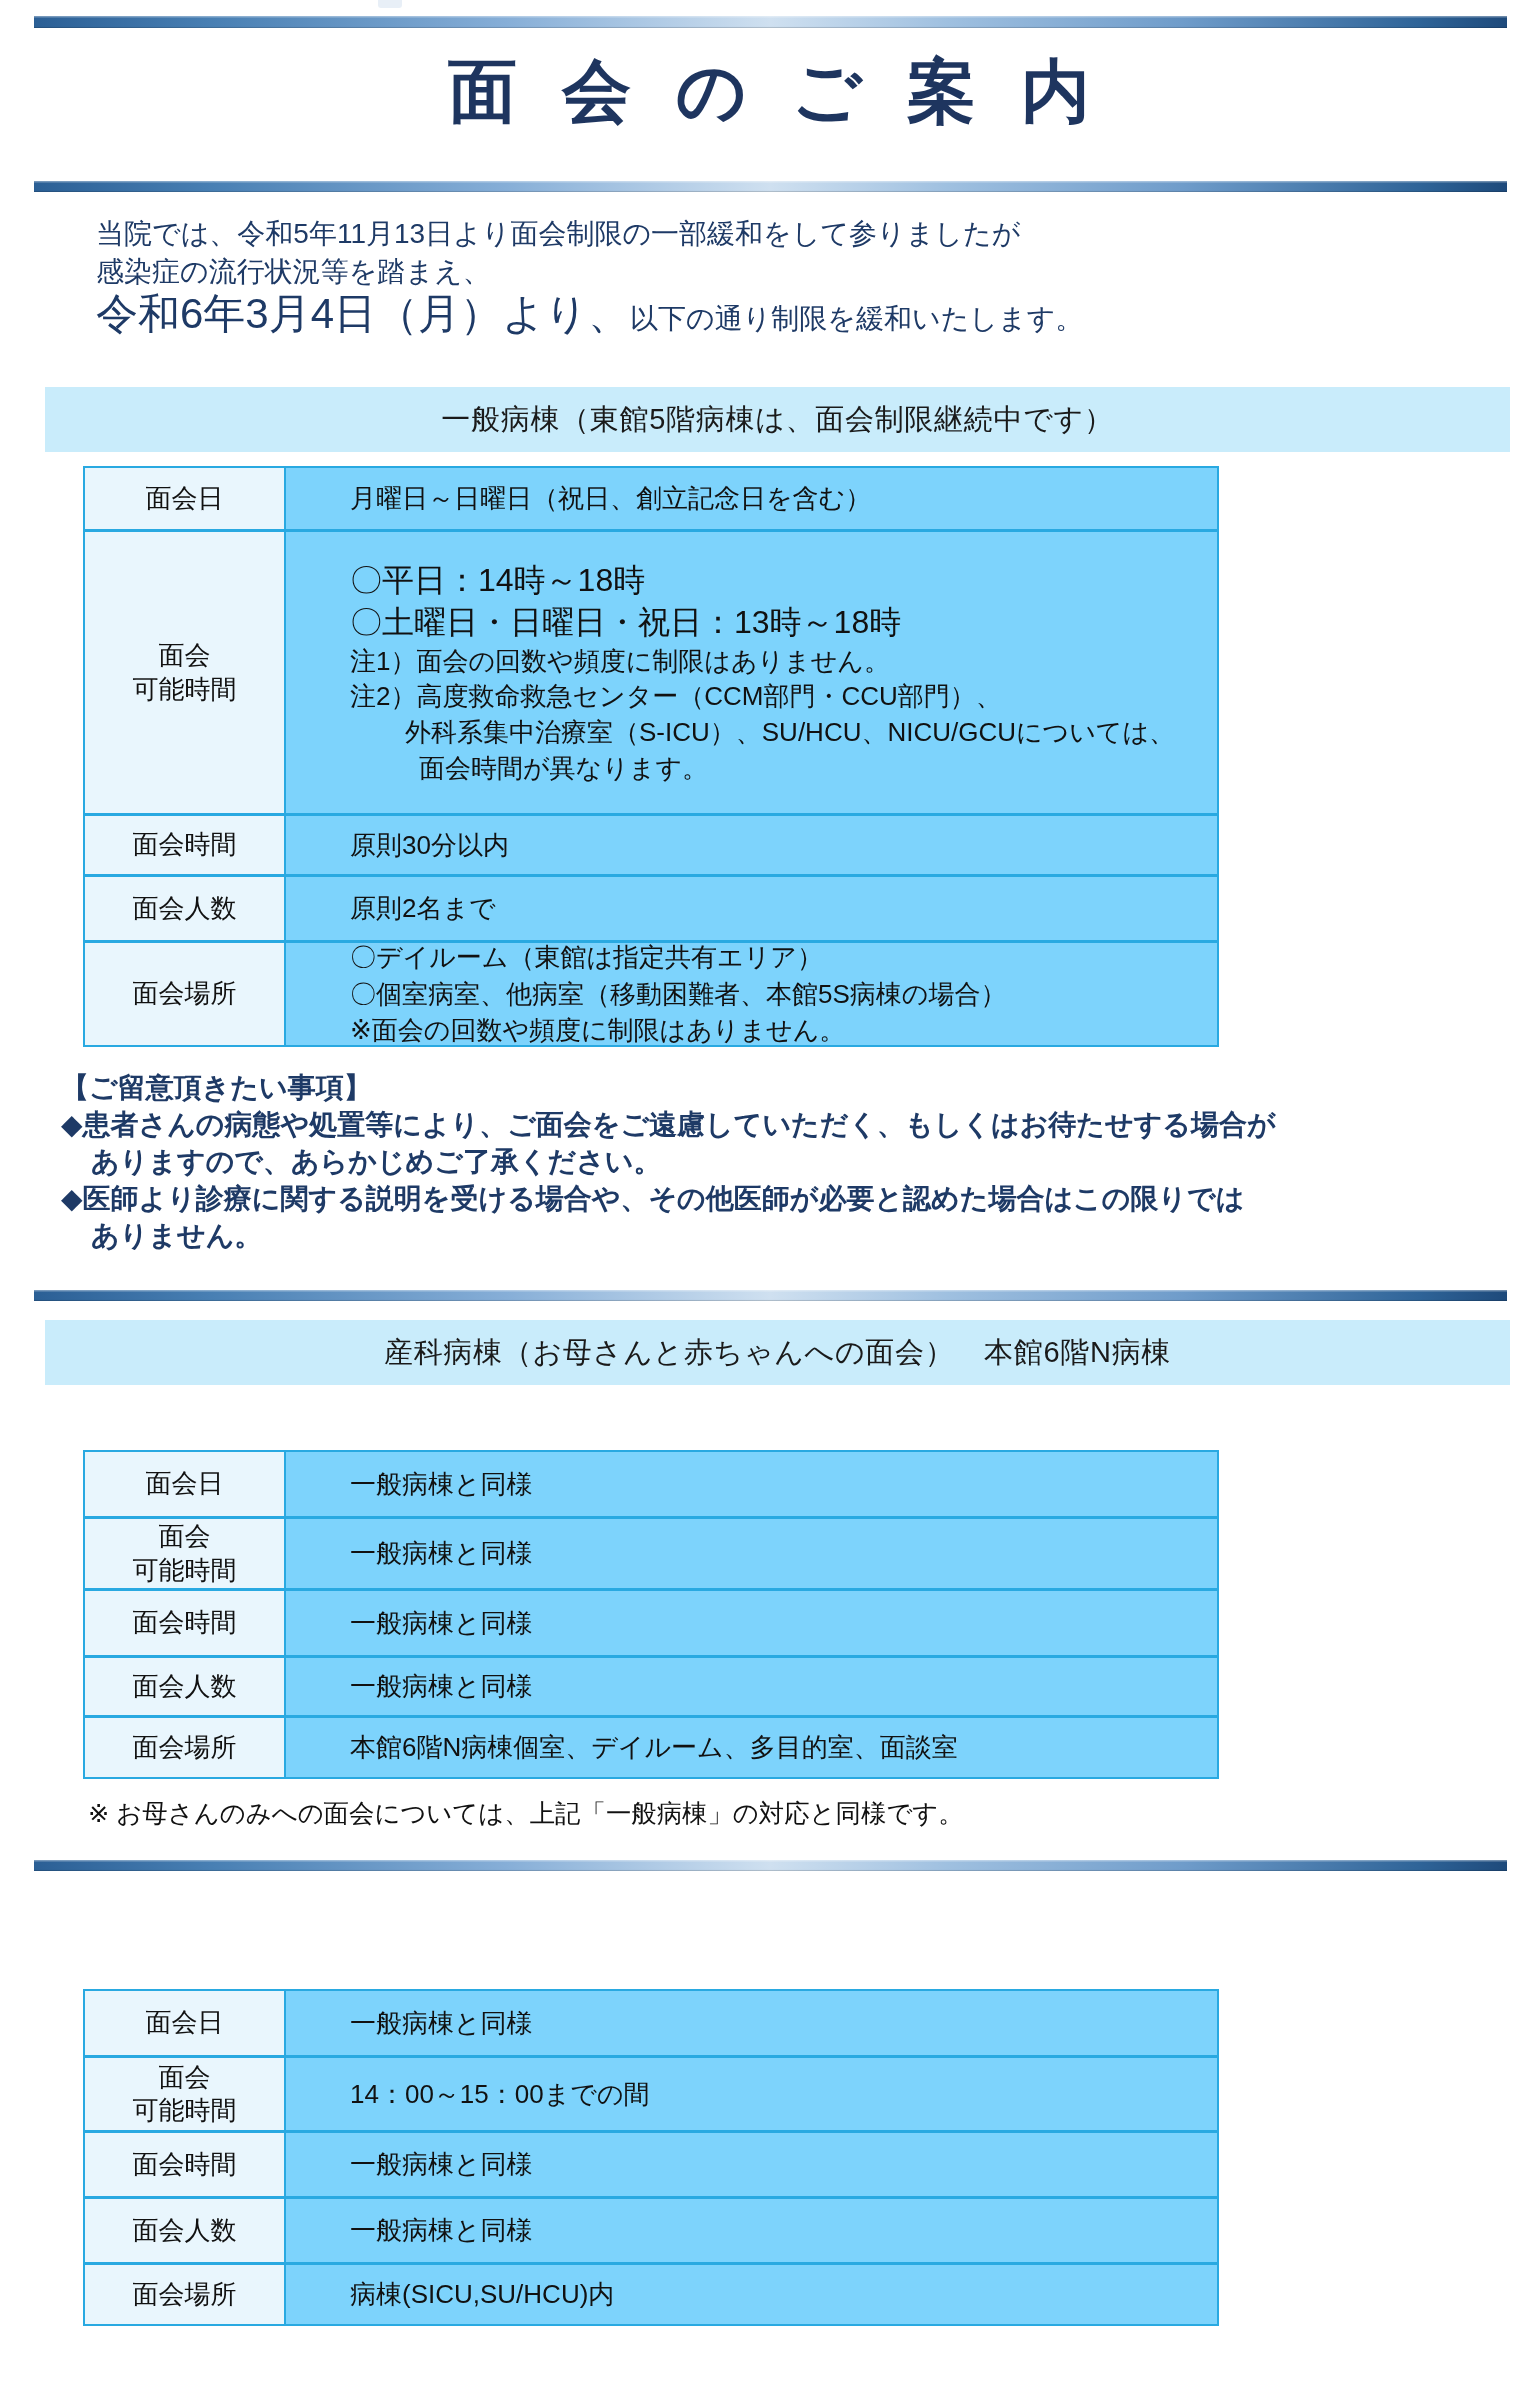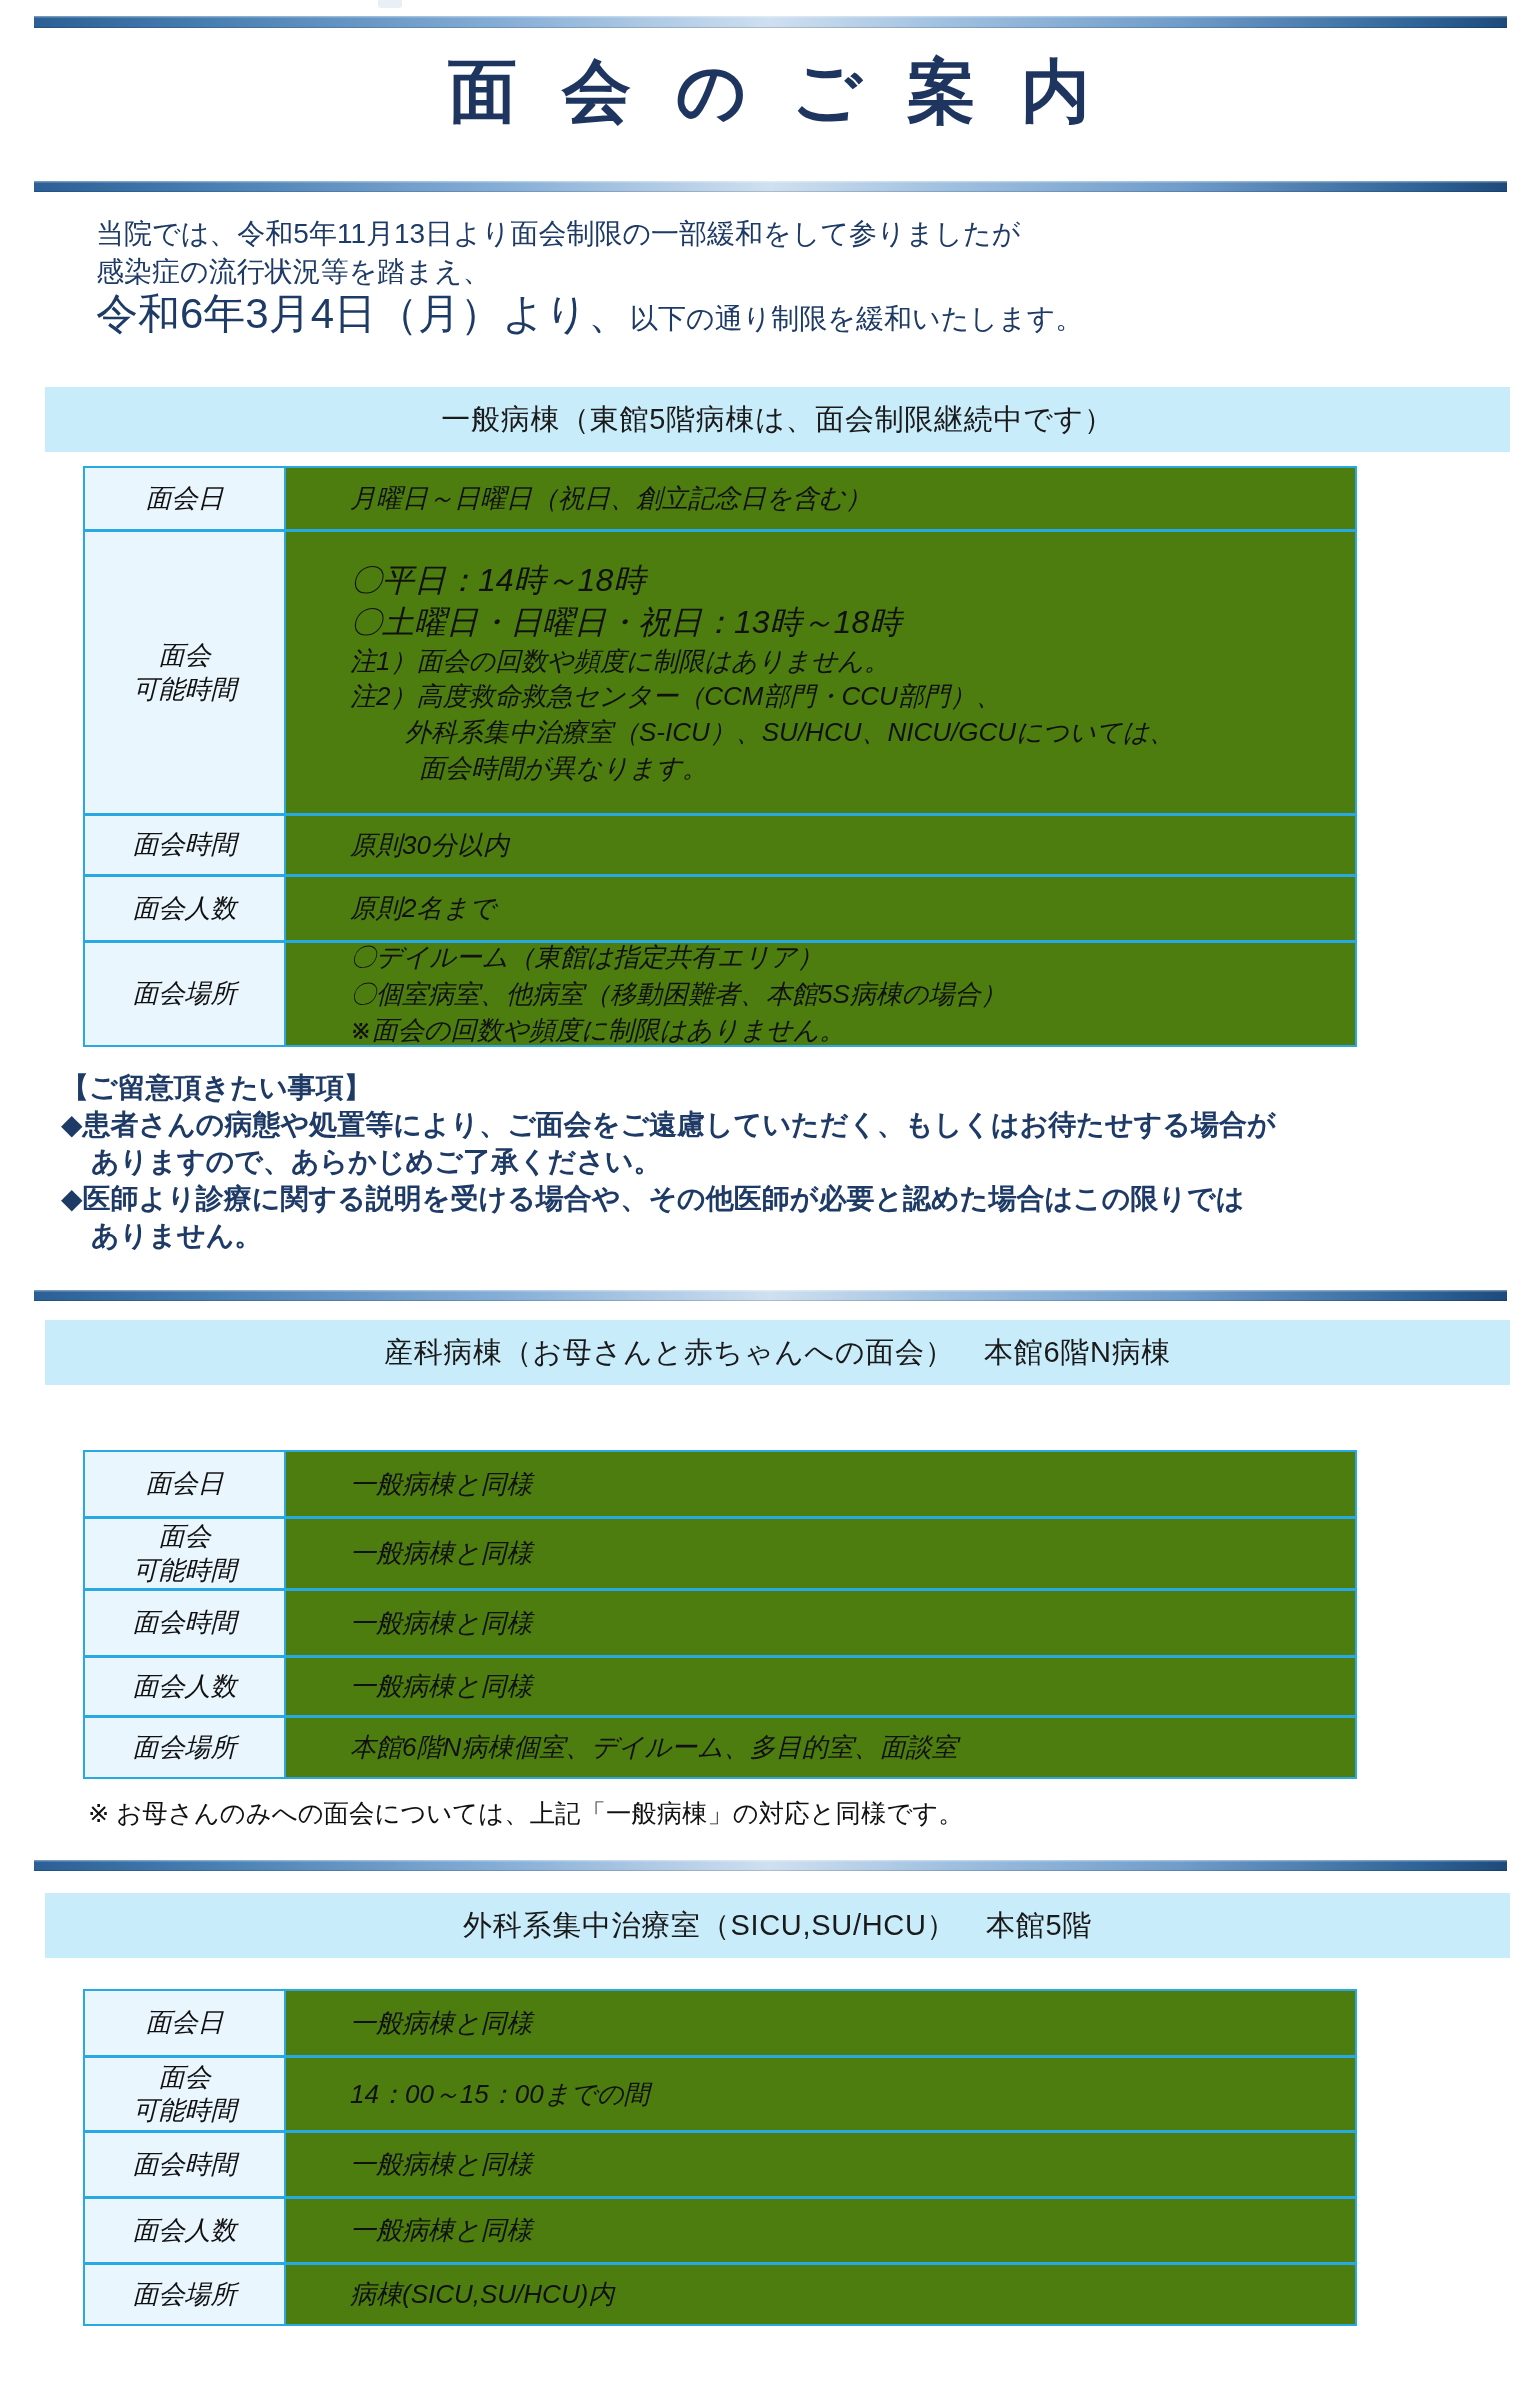--- a/index.html
+++ b/index.html
@@ -56,24 +56,23 @@
     position:absolute;left:45px;width:1465px;height:65px;
     background:#c9ecfb;
     display:flex;align-items:center;justify-content:center;
     font-size:29px;color:#1a1a1a;letter-spacing:0.7px;
   }
   .band1{top:387px;}
   .band2{top:1320px;}
   .band3{top:1893px;}
   
   .vtable{
-    position:absolute;left:83px;width:1274px;
-    border:2.2px solid #29a9e1;background:#4d7c0f;
+    position:absolute;left:83px;width:1136px;
+    border:2.2px solid #29a9e1;background:#7dd3fc;
     box-sizing:border-box;
-    font-style:italic;
   }
   .trow{display:flex;border-top:3px solid #29a9e1;box-sizing:border-box;}
   .trow:first-child{border-top:none;}
   .tlabel{
     width:201px;flex:0 0 201px;
     background:#e9f6fd;
     border-right:2.2px solid #29a9e1;
     display:flex;flex-direction:column;align-items:center;justify-content:center;
     font-size:26px;color:#111;text-align:center;line-height:1.28;
     box-sizing:border-box;
@@ -239,23 +238,20 @@
       <div class="tvalue">
         <div class="vline">本館6階N病棟個室、デイルーム、多目的室、面談室</div>
       </div>
     </div>
   </div>
 
   <div class="footnote">※ お母さんのみへの面会については、上記「一般病棟」の対応と同様です。</div>
 
   <div class="bar bar4"></div>
 
-  <div class="band band3">
-    <span>外科系集中治療室（SICU,SU/HCU）　本館5階</span>
-  </div>
 
   <div class="vtable" style="top:1989px;">
     <div class="trow" style="height:64px;">
       <div class="tlabel">
         <span>面会日</span>
       </div>
       <div class="tvalue">
         <div class="vline">一般病棟と同様</div>
       </div>
     </div>

